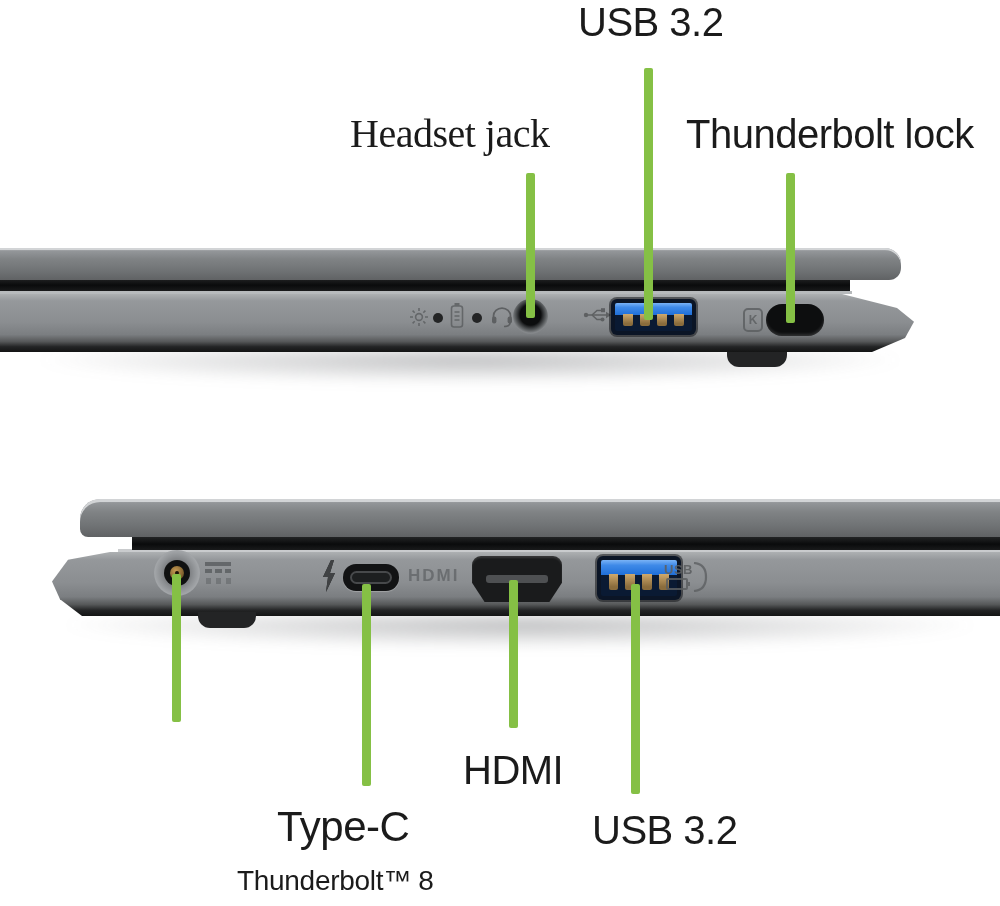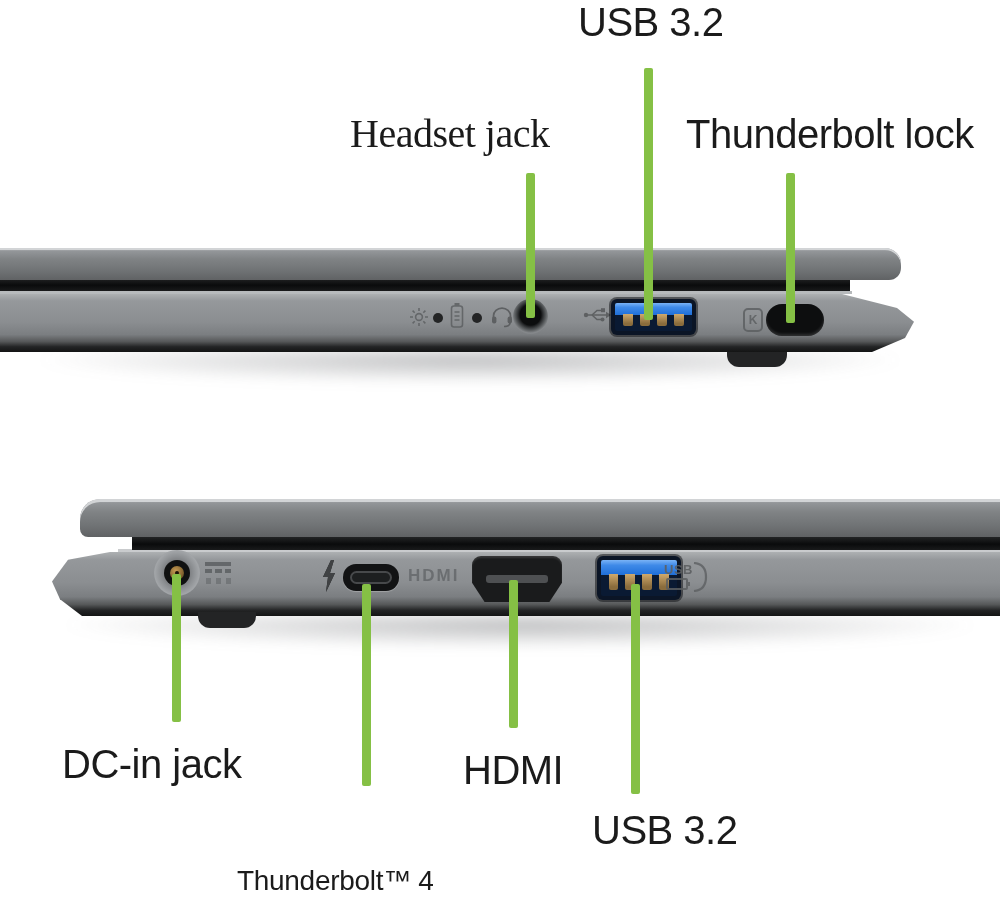--- a/index.html
+++ b/index.html
@@ -199,18 +199,18 @@
     <svg class="abs" style="left:28px;top:0;" width="16" height="30" viewBox="0 0 16 30">
       <path d="M2 1q12 1 12 14T2 29" fill="none" stroke="#5c5f61" stroke-width="2.2" opacity=".8"></path>
     </svg>
   </div>
 
   <div class="callout" style="left:172px;top:574px;height:148px;"></div>
   <div class="callout" style="left:362px;top:584px;height:202px;"></div>
   <div class="callout" style="left:509px;top:580px;height:148px;"></div>
   <div class="callout" style="left:631px;top:584px;height:210px;"></div>
 
-  <div class="label-main" style="left:62px;top:742px;">DC-in jack</div>
-  <div class="label-sub" style="left:237px;top:866px;">Thunderbolt™ 4</div>
+  <div class="label-main" style="left:277px;top:804px;font-size:42px;">Type-C</div>
+  <div class="label-sub" style="left:237px;top:866px;">Thunderbolt™ 8</div>
   <div class="label-main" style="left:463px;top:748px;">HDMI</div>
   <div class="label-main" style="left:592px;top:808px;">USB 3.2</div>
 
 </div>
 
 </body></html>

